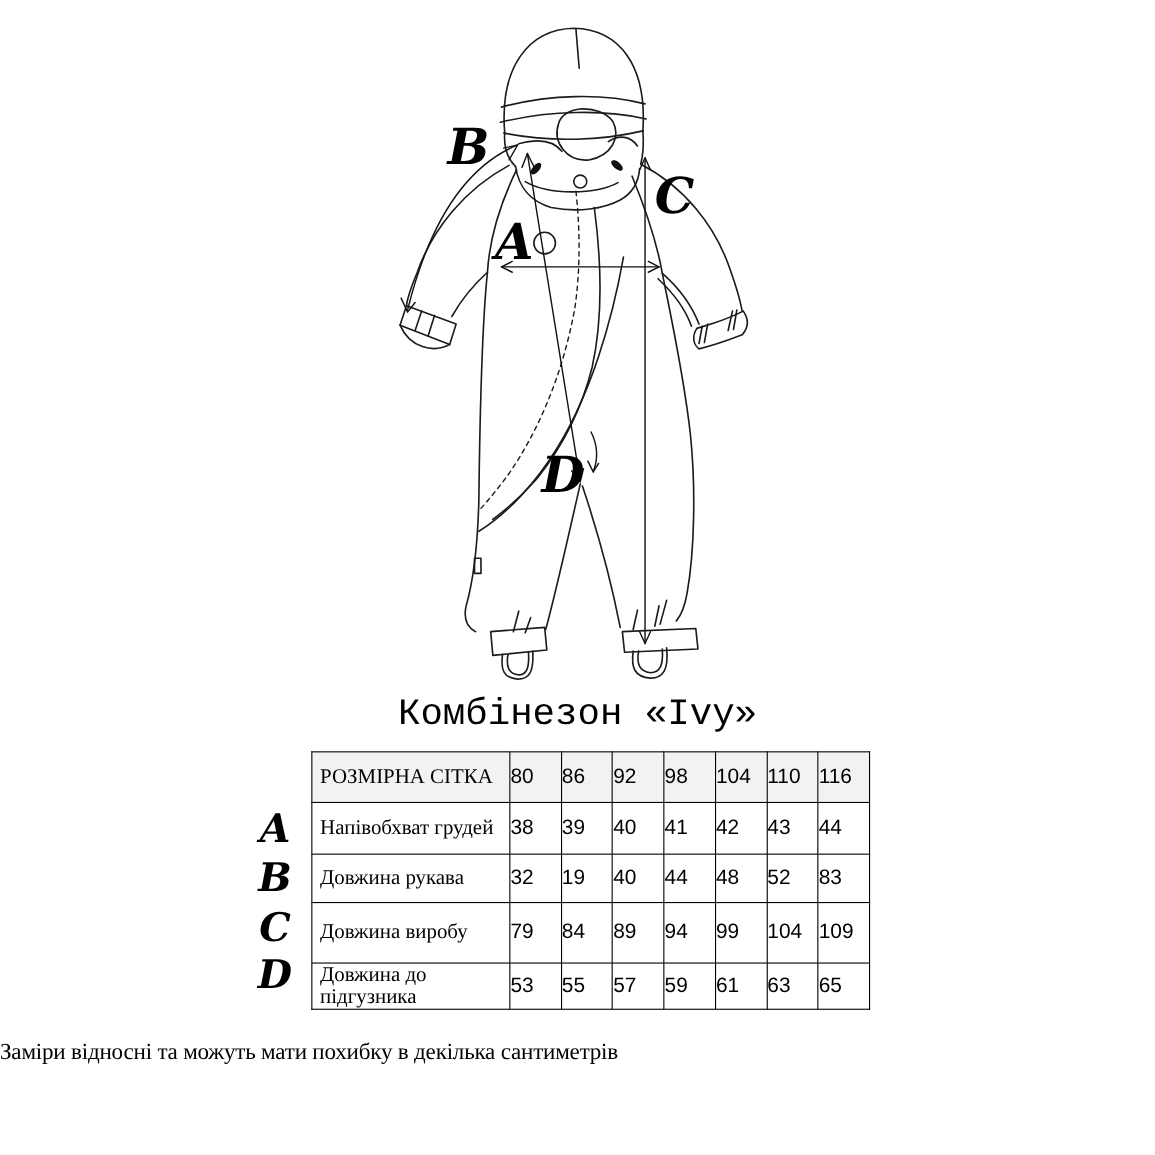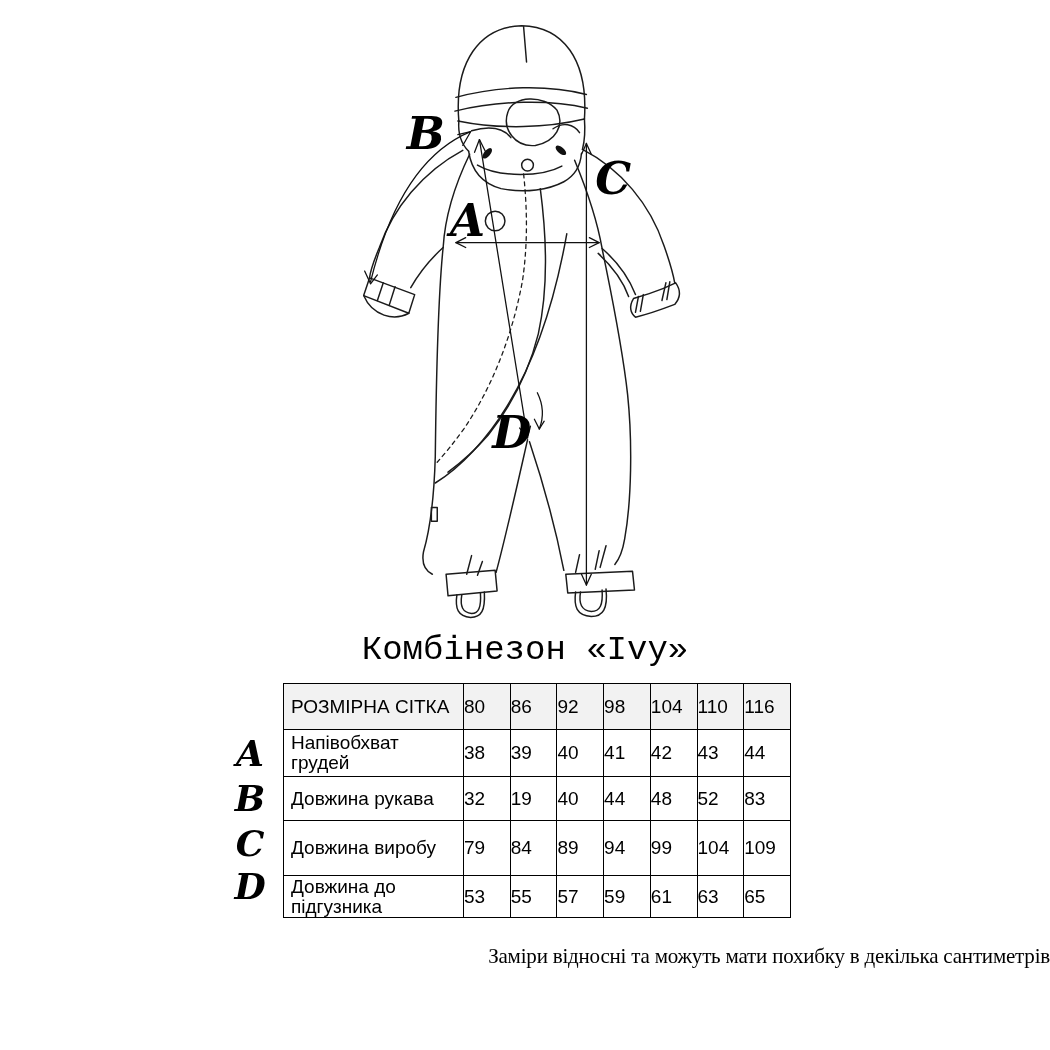--- a/index.html
+++ b/index.html
@@ -4,31 +4,31 @@
 <style>
   html,body{margin:0;padding:0;background:#fff;}
   .page{position:relative;width:1050px;height:1050px;background:#ffffff;color:#000;
         font-family:"Liberation Serif",serif;overflow:hidden;}
   .svgwrap{position:absolute;left:320px;top:12px;width:470px;height:628px;}
   .title{position:absolute;left:0;top:629px;width:100%;text-align:center;
          font-size:34px;line-height:42px;font-family:Liberation Mono, monospace;}
   .sizetable{position:absolute;left:283px;top:683px;border-collapse:collapse;
              table-layout:fixed;width:508px;}
   .sizetable td{border:1.5px solid #000;overflow:hidden;}
-  .label-cell{font-family:Liberation Sans, sans-serif;font-size:19px;line-height:20px;
+  .label-cell{font-family:Liberation Serif, serif;font-size:19px;line-height:20px;
               padding:0 4px 0 7px;text-align:left;vertical-align:middle;}
   .num-cell{font-family:"Liberation Sans",sans-serif;font-size:19px;
             vertical-align:middle;padding:0;}
   .header-cell{background:#f2f2f2;}
   .letters{position:absolute;left:222px;top:683px;width:56px;}
   .letters .spacer{height:46px;}
   .letters .letter{display:flex;align-items:center;justify-content:center;
                    font-family:"DejaVu Serif",serif;font-style:italic;font-weight:bold;
                    font-size:36px;line-height:1;}
-  .footnote{position:absolute;left:0;top:944px;width:100%;text-align:right;
+  .footnote{position:absolute;left:0;top:944px;width:100%;text-align:left;
             font-size:21px;letter-spacing:-0.2px;font-family:"Liberation Serif",serif;}
 </style>
 </head>
 <body>
 
 <div class="page">
 
   <div class="svgwrap">
     <svg width="470" height="628" viewBox="320 12 470 640" xmlns="http://www.w3.org/2000/svg">
       <g stroke="#1b1b1b" fill="none" stroke-width="1.5" stroke-linecap="round" stroke-linejoin="round">

